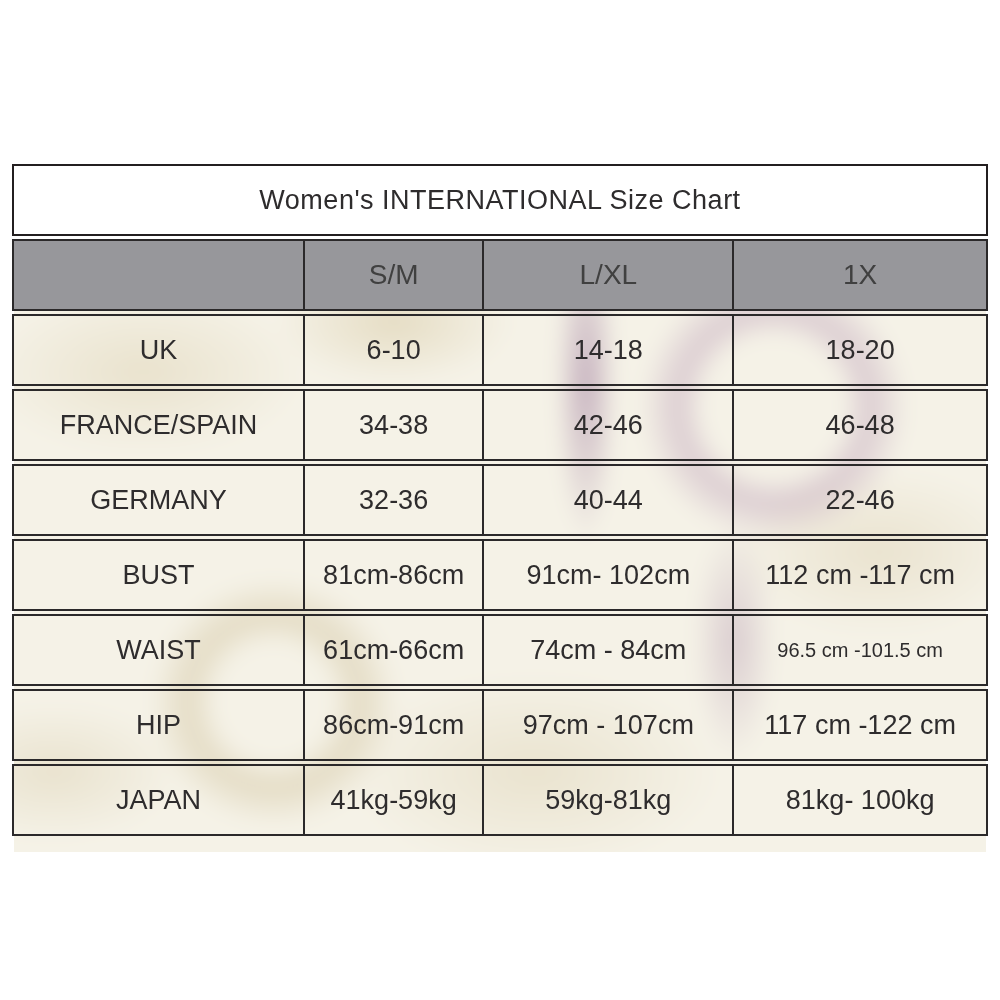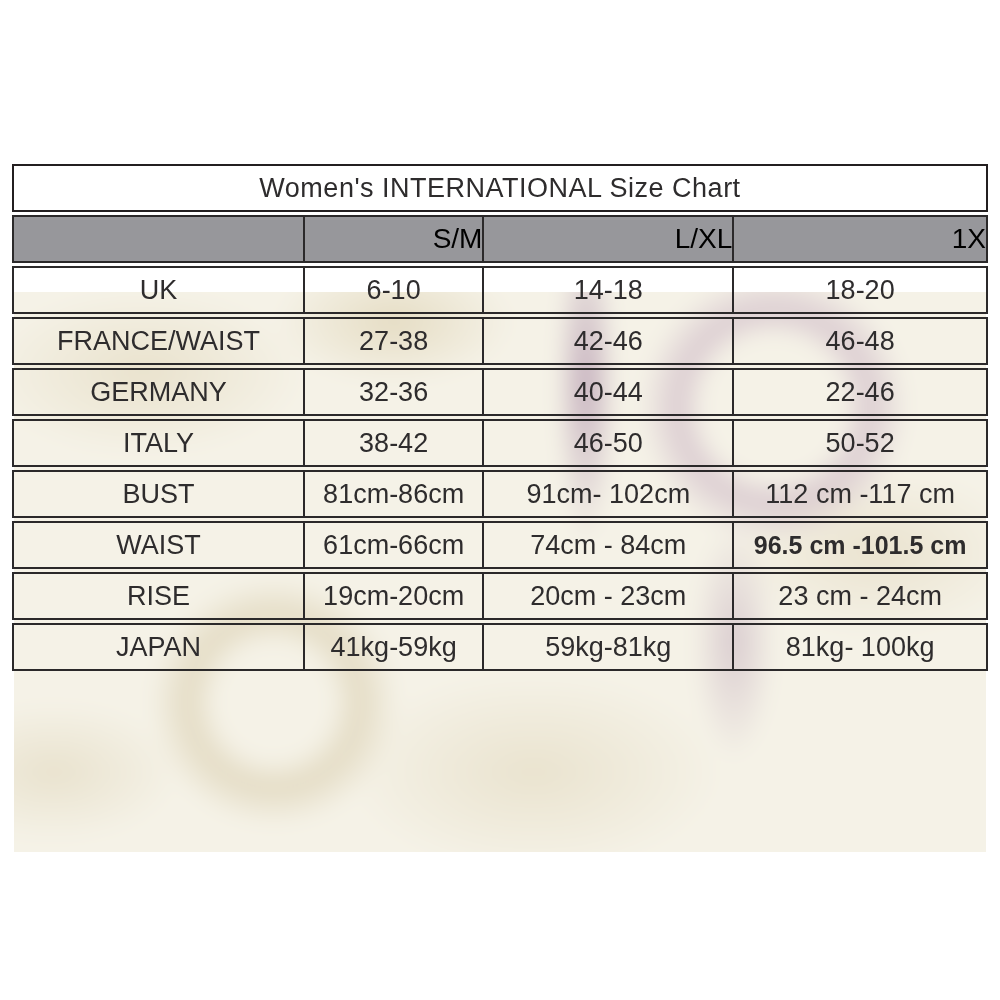--- a/index.html
+++ b/index.html
@@ -46,49 +46,48 @@
     table-layout: fixed;
     border-collapse: separate;
     border-spacing: 0 3px;
   }
   .size-chart td, .size-chart th {
     border-top: 2px solid #2b292a;
     border-bottom: 2px solid #2b292a;
     border-left: 2px solid #2b292a;
     text-align: center;
     vertical-align: middle;
-    padding: 0;
+    padding: 12px;
     overflow: hidden;
     white-space: nowrap;
   }
   .size-chart td:last-child, .size-chart th:last-child { border-right: 2px solid #2b292a; }
 
   .title-cell {
     height: 70px;
     background: #231f20;
     border-color: #231f20 !important;
     color: #fdfdfd;
     font-size: 33px;
     letter-spacing: 0.5px;
   }
   .size-chart th {
     height: 44px;
     background: #97979b;
-    color: #000000;
+    color: #404040;
     font-weight: 400;
     font-size: 28px;
-    text-align: right;
   }
   .size-chart td {
     height: 44px;
     background: transparent;
     color: #2e2c2d;
     font-size: 27px;
   }
-  .size-chart td.fit { font-size: 25px; font-weight: bold; }
+  .size-chart td.fit { font-size: 20px; }
 </style>
 </head>
 <body>
 
 <div class="stage">
   <div class="texture">
     <div class="paint"></div>
   </div>
 
   <table class="size-chart">
@@ -108,54 +107,48 @@
       <th>L/XL</th>
       <th>1X</th>
     </tr>
     <tr>
       <td>UK</td>
       <td>6-10</td>
       <td>14-18</td>
       <td>18-20</td>
     </tr>
     <tr>
-      <td>FRANCE/WAIST</td>
-      <td>27-38</td>
+      <td>FRANCE/SPAIN</td>
+      <td>34-38</td>
       <td>42-46</td>
       <td>46-48</td>
     </tr>
     <tr>
       <td>GERMANY</td>
       <td>32-36</td>
       <td>40-44</td>
       <td>22-46</td>
-    </tr>
-    <tr>
-      <td>ITALY</td>
-      <td>38-42</td>
-      <td>46-50</td>
-      <td>50-52</td>
     </tr>
     <tr>
       <td>BUST</td>
       <td>81cm-86cm</td>
       <td>91cm- 102cm</td>
       <td>112 cm -117 cm</td>
     </tr>
     <tr>
       <td>WAIST</td>
       <td>61cm-66cm</td>
       <td>74cm - 84cm</td>
       <td class="fit">96.5 cm -101.5 cm</td>
     </tr>
     <tr>
-      <td>RISE</td>
-      <td>19cm-20cm</td>
-      <td>20cm - 23cm</td>
-      <td>23 cm - 24cm</td>
+      <td>HIP</td>
+      <td>86cm-91cm</td>
+      <td>97cm - 107cm</td>
+      <td>117 cm -122 cm</td>
     </tr>
     <tr>
       <td>JAPAN</td>
       <td>41kg-59kg</td>
       <td>59kg-81kg</td>
       <td>81kg- 100kg</td>
     </tr>
   </tbody>
     </table>
 </div>

